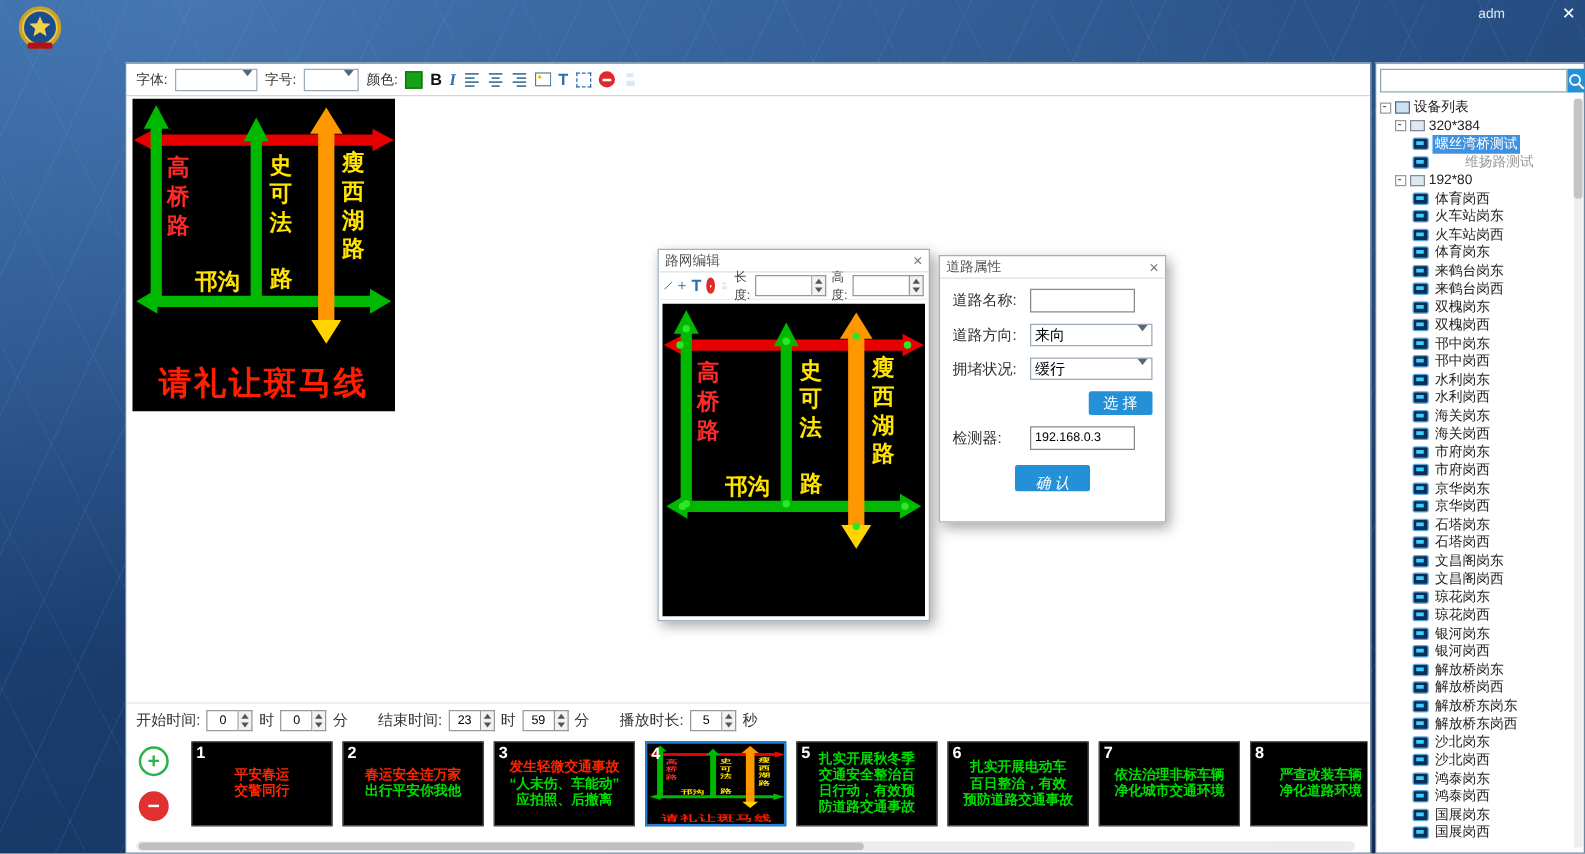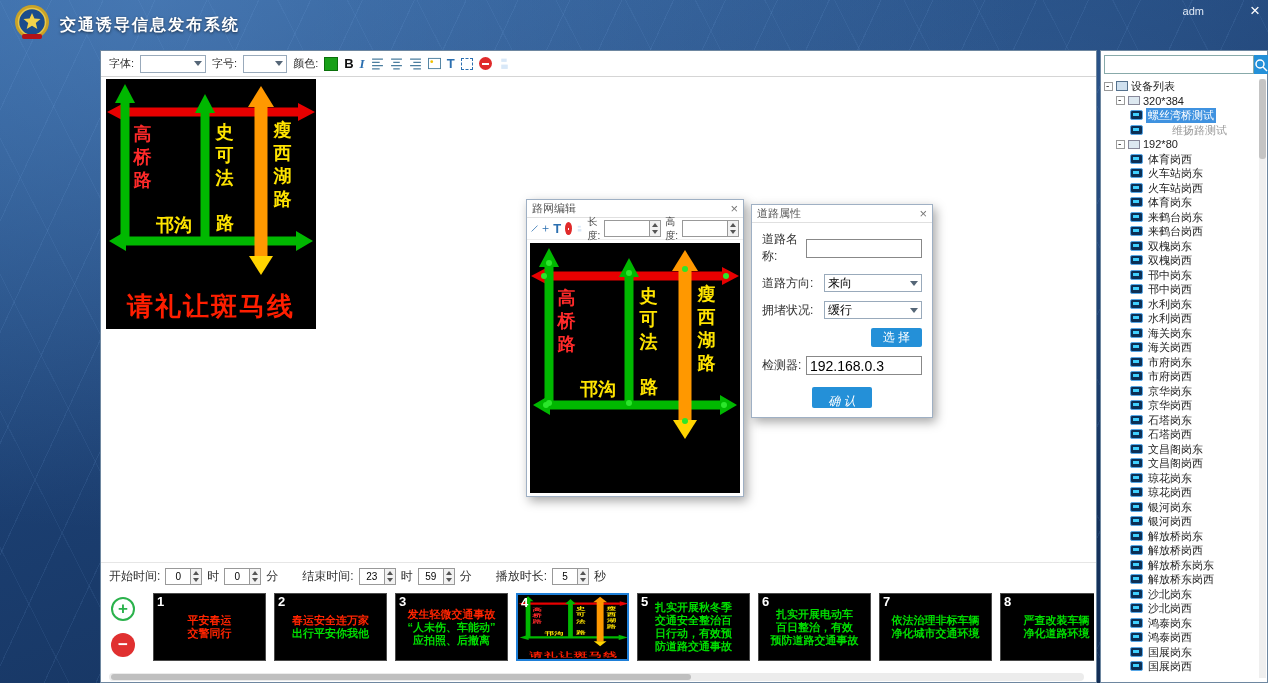--- a/index.html
+++ b/index.html
@@ -26,21 +26,21 @@
   .sidebar { position:absolute; left:0; top:46px; width:100px; height:637px; background:rgba(9,22,45,.88); }
   .side-menu { display:flex; flex-direction:column; padding-top:10px; }
   [data-list] { display:contents; }
   .side-item { height:37px; line-height:37px; text-align:center; color:#e8eef7; font-size:13px; cursor:pointer; }
   .side-item.active { background:#00a651; color:#fff; }
 
   
   .main-panel { position:absolute; left:100px; top:50px; width:997px; height:633px; background:#fff; border:1px solid #6e87a0; }
 
   .m-toolbar { position:absolute; left:0; top:0; right:0; height:26px; border-bottom:1px solid #d5d5d5; display:flex; align-items:center; gap:6px; padding:0 8px; font-size:11px; color:#333; }
-  .fake-select { display:inline-flex; align-items:center; justify-content:space-between; border:1px solid #9ab; background:#fff; height:18px; padding:0 3px; }
+  .fake-select { display:inline-flex; justify-content:space-between; border:1px solid #9ab; background:#fff; height:18px; padding:0 3px; }
   .sel-font { width:66px; } .sel-size { width:44px; }
   .sel-dir, .sel-cong { width:98px; }
   .caret { width:0; height:0; border-left:4px solid transparent; border-right:4px solid transparent; border-top:5px solid #567; margin-left:4px; }
   .swatch { width:14px; height:14px; background:#18a018; border:1px solid #0a700a; display:inline-block; }
   .bold-ico { font-weight:bold; font-size:13px; color:#111; }
   .italic-ico { font-style:italic; font-weight:bold; font-family:"Liberation Serif","DejaVu Serif",serif; color:#2b6fb0; font-size:13px; }
   .t-ico { color:#2b6fb0; font-weight:bold; font-size:13px; }
   .tbi { width:13px; height:13px; }
   .tbi path, .tbi line { fill:none; stroke-width:1.3; }
   .icon-dashed { width:12px; height:12px; border:1px dashed #2b6fb0; display:inline-block; }
@@ -77,21 +77,21 @@
   .spin-sm .spin-in { width:24px;padding-left:44px; }
   .spin-btns { width:11px; border:1px solid #999; border-left:none; display:flex; flex-direction:column; align-items:center; justify-content:space-evenly; background:#f2f2f2; cursor:pointer; }
   .spin-btns i { width:0; height:0; border-left:3px solid transparent; border-right:3px solid transparent; }
   .spin-btns .up { border-bottom:4px solid #555; }
   .spin-btns .dn { border-top:4px solid #555; }
 
   .props-window { left:650px; top:153px; width:182px; height:214px; }
   .props-body { padding:8px 10px 0 10px; position:relative; }
   .prow { display:flex; align-items:center; margin-bottom:9px; }
   .plabel { width:62px; font-size:12px; color:#333; }
-  .ptext { width:116px; height:19px; border:1px solid #888; font-size:14px; padding:0 3px; }
+  .ptext { width:84px; height:19px; border:1px solid #888; font-size:10px; padding:0 3px; }
   .btn-blue { background:#2490d8; color:#fff; border:none; border-radius:2px; font-size:12px; height:19px; padding:0 12px; cursor:pointer; font-family:inherit; }
   .row-select { justify-content:flex-end; }
   .row-confirm { justify-content:center; margin-top:12px; }
   .btn-confirm { height:21px; padding:6px 16px;font-style:italic; }
 
   
   .schedule { position:absolute; left:0; right:0; top:511px; height:28px; display:flex; align-items:center; gap:5px; padding:0 8px; font-size:12px; color:#333; border-top:1px solid #e6e6e6; }
   .sch-gap { width:14px; }
   .actions { margin-left:auto; display:flex; gap:6px; }
   .actions .btn-blue { height:21px; }
@@ -139,21 +139,20 @@
 
 <div class="app">
 
   <div class="header">
     <svg class="badge" width="40" height="42" viewBox="0 0 40 42">
       <circle cx="20" cy="19" r="17" fill="#c9a227"></circle>
       <circle cx="20" cy="19" r="13.5" fill="#1b4c8c" stroke="#e8c84a" stroke-width="1.5"></circle>
       <polygon fill="#f2d24b" points="20,10 22.4,15.6 28.5,16 23.8,20 25.3,26 20,22.7 14.7,26 16.2,20 11.5,16 17.6,15.6"></polygon>
       <rect x="10" y="31" width="20" height="5" rx="2" fill="#b31217"></rect>
     </svg>
-    <div class="app-title">交通诱导信息发布系统</div>
     <div class="hdr-user">adm</div>
     <div class="hdr-close">×</div>
   </div>
 
 
   <div class="main-panel">
 
     <div class="m-toolbar">
       <span>字体:</span>
       <span class="fake-select sel-font">

